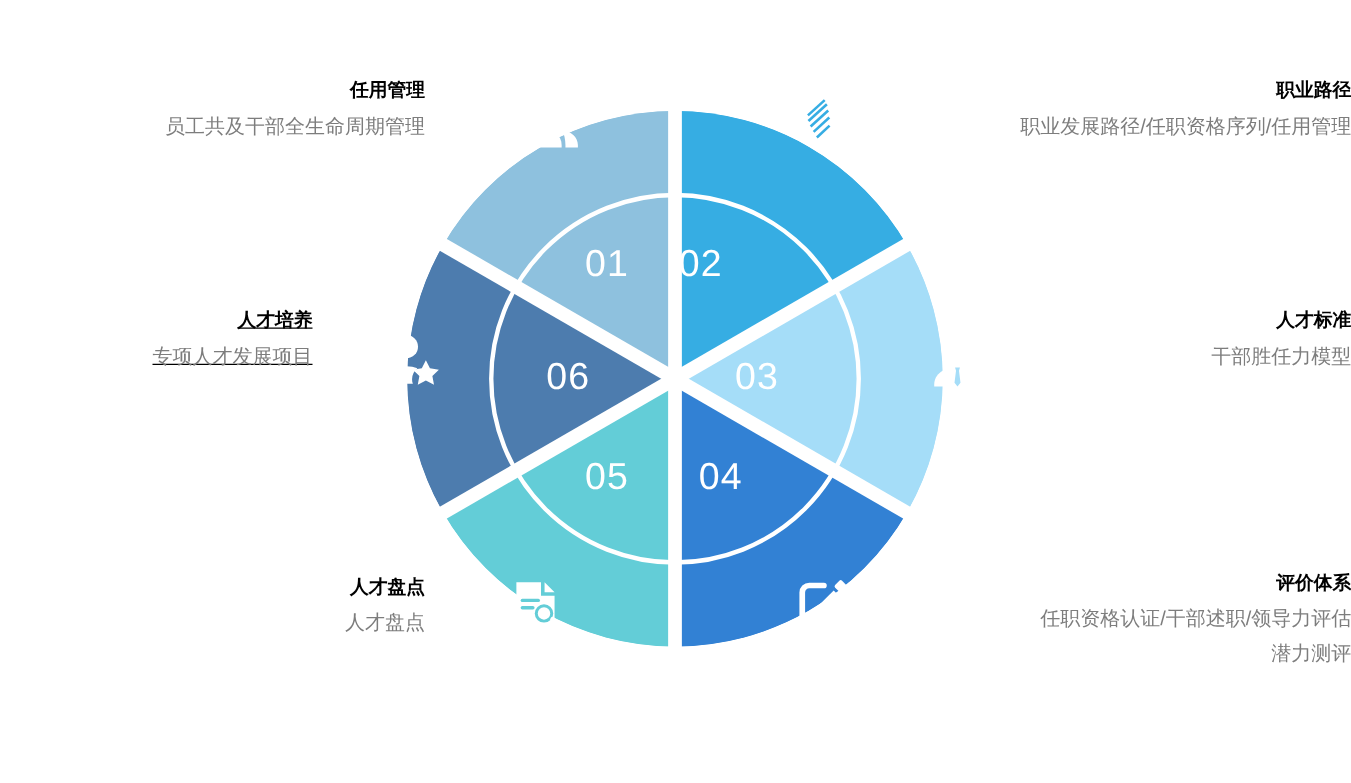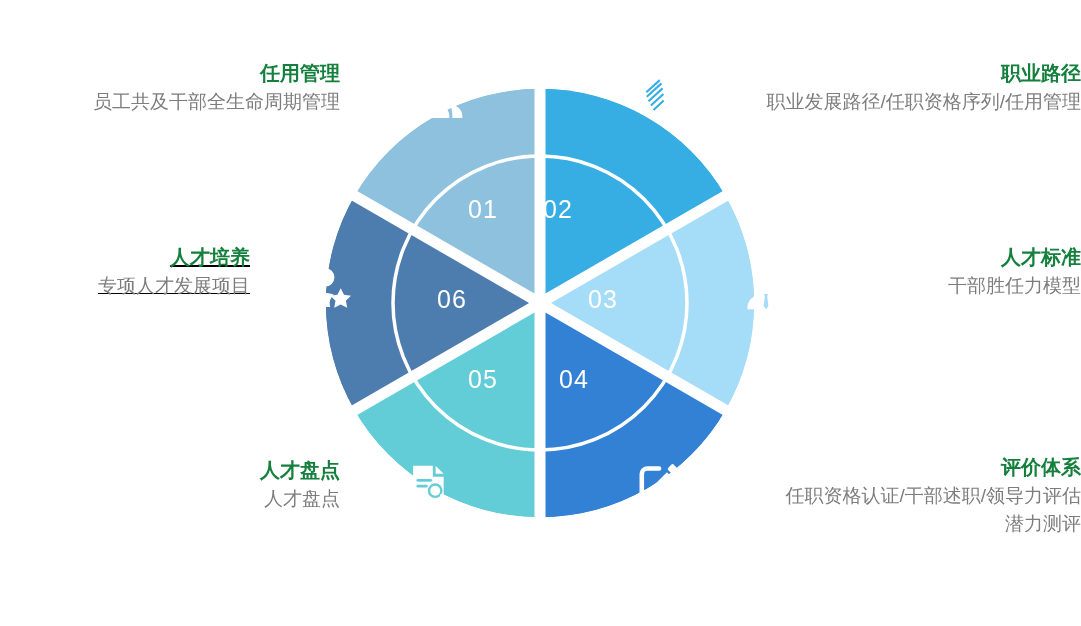--- a/index.html
+++ b/index.html
@@ -11,46 +11,46 @@
     position:relative;
   }
   #stage{position:absolute;left:0;top:0;width:1081px;height:626px;}
 
   
   .flower{position:absolute;left:255px;top:18px;width:570px;height:570px;}
   .flower svg{display:block;width:570px;height:570px;}
 
   .petal-num{
     position:absolute;
-    font-size:25px;
+    font-size:30px;
     letter-spacing:1px;
     color:#ffffff;
     font-family:"Liberation Sans","DejaVu Sans",sans-serif;
     font-weight:400;
     pointer-events:none;
     white-space:nowrap;
   }
   .petal-icon{
     position:absolute;
     width:52px;height:52px;
     pointer-events:none;
   }
   .petal-icon svg{display:block;width:52px;height:52px;}
 
   
   .label{position:absolute;}
   .label .title{
-    font-size:20px;
+    font-size:15px;
     font-weight:bold;
-    color:#15803d;
+    color:#000000;
     line-height:30px;
     white-space:nowrap;
   }
   .label .sub{
-    font-size:19px;
+    font-size:16px;
     color:#7d7d7d;
     line-height:28px;
     white-space:nowrap;
   }
   .label.right{text-align:right;}
   .label.left{text-align:right;}
 
   .lbl-1{left:30px;top:58px;width:310px;}
   .lbl-2{left:761px;top:58px;width:320px;}
   .lbl-3{left:855px;top:242px;width:226px;}

